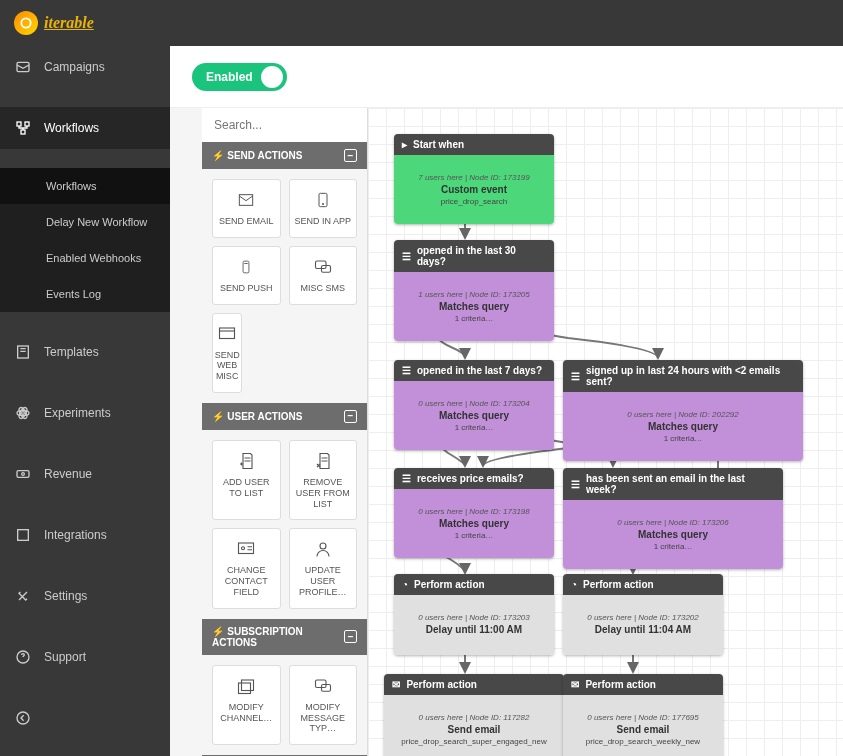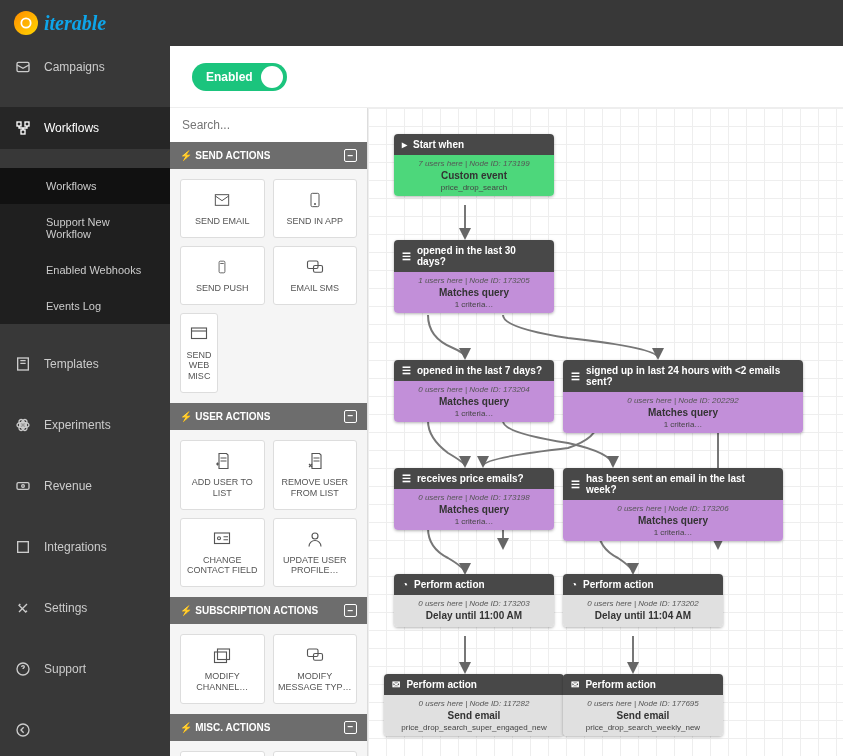--- a/index.html
+++ b/index.html
@@ -1,47 +1,47 @@
 <!DOCTYPE html>
 <html><head>
 <meta charset="utf-8">
 <style>
 * { box-sizing: border-box; margin: 0; padding: 0; font-family: Arial, sans-serif; }
 body { width: 843px; height: 756px; overflow: hidden; background: #f5f5f5; }
 .app { display: flex; flex-direction: column; height: 100%; }
 .topbar { height: 46px; background: #383838; display: flex; align-items: center; padding: 0 14px; }
 .logo { display: flex; align-items: center; gap: 6px; }
 .logo-icon { width: 24px; height: 24px; border-radius: 50%; background: linear-gradient(135deg, #ff8c00, #ffd700); display: flex; align-items: center; justify-content: center; }
-.logo-text { font-family: cursive; color: #0ea5e9; font-size: 20px; font-weight: bold; font-style: italic; }
+.logo-text { font-family: cursive; color: #eab308; font-size: 16px; font-weight: bold; font-style: italic; text-decoration: underline; }
 .main { display: flex; flex: 1; min-height: 0; }
 .sidebar { width: 170px; background: #383838; display: flex; flex-direction: column; color: #ccc; font-size: 12px; gap: 19px; }
 .sidebar-item { display: flex; align-items: center; gap: 12px; padding: 12px 14px; cursor: pointer; }
 .sidebar-item.active { background: #262626; color: #fff; }
 .sidebar-item .icon { width: 18px; height: 18px; display: flex; align-items: center; justify-content: center; flex-shrink: 0; }
 .subnav { background: #1f1f1f; }
 .subnav-item { padding: 12px 14px 12px 46px; cursor: pointer; font-size: 11px; }
 .subnav-item.active { background: #111; }
 .content { flex: 1; display: flex; flex-direction: column; background: #fff; min-width: 0; }
 .content-top { height: 62px; background: #fff; display: flex; align-items: center; padding: 0 22px; border-bottom: 1px solid #eee; }
 .toggle-wrap { display: flex; align-items: center; background: #1bc47d; border-radius: 18px; height: 28px; padding: 0 4px 0 14px; gap: 8px; }
 .toggle-label { color: #fff; font-size: 12px; font-weight: bold; }
 .toggle-knob { width: 22px; height: 22px; background: #fff; border-radius: 50%; }
 .content-body { flex: 1; display: flex; min-height: 0; }
-.palette { width: 198px; background: #f5f5f5; border-right: 1px solid #ddd; display: flex; flex-direction: column; overflow-y: auto; }
+.palette { width: 198px; background: #f5f5f5; border-right: 1px solid #ddd; display: flex; flex-direction: column; overflow-y: auto; padding-left: 32px; }
 .search { border: none; padding: 10px 12px; font-size: 12px; outline: none; }
 .palette-section-header { background: #6d6d6d; color: #fff; font-size: 10px; font-weight: bold; padding: 7px 10px; display: flex; align-items: center; justify-content: space-between; }
 .palette-grid { display: grid; grid-template-columns: 1fr 1fr; gap: 8px; padding: 10px; }
 .palette-tile { background: #fff; border: 1px solid #ddd; border-radius: 3px; padding: 10px 4px; display: flex; flex-direction: column; align-items: center; gap: 6px; cursor: grab; }
 .palette-tile .tile-icon { height: 20px; display: flex; align-items: center; justify-content: center; color: #555; }
 .palette-tile .tile-label { font-size: 9px; color: #555; text-align: center; line-height: 1.2; }
 .canvas { flex: 1; position: relative; background-image: linear-gradient(#eee 1px, transparent 1px), linear-gradient(90deg, #eee 1px, transparent 1px); background-size: 18px 18px; overflow: auto; }
 .workflow-svg { position: absolute; top: 0; left: 0; width: 100%; height: 100%; pointer-events: none; }
 .node { position: absolute; border-radius: 4px; overflow: hidden; box-shadow: 0 1px 3px rgba(0,0,0,0.3); font-size: 10px; }
 .node-header { background: #484848; color: #fff; padding: 5px 8px; display: flex; align-items: center; gap: 6px; font-weight: bold; font-family: monospace; font-size: 10px; }
-.node-body { padding: 4px 8px; text-align: center; color: #333; }
+.node-body { padding: 18px 8px; text-align: center; color: #333; }
 .node-meta { font-size: 8px; color: #555; font-style: italic; }
 .node-title { font-weight: bold; font-size: 10px; margin: 2px 0; }
 .node-sub { font-size: 8px; color: #444; }
 .node.green .node-body { background: #4dd77b; }
 .node.purple .node-body { background: #c28fd9; }
 .node.gray .node-body { background: #e0e0e0; }
 .collapse-icon { width: 13px; height: 13px; border: 1px solid #fff; border-radius: 2px; display: flex; align-items: center; justify-content: center; font-size: 10px; line-height: 1; }
 </style>
 </head>
 <body>
@@ -74,21 +74,21 @@
               <rect x="3" y="3" width="6" height="6"></rect>
               <rect x="15" y="3" width="6" height="6"></rect>
               <rect x="9" y="15" width="6" height="6"></rect>
               <path d="M6 9v3h12V9M12 12v3"></path>
             </svg>
           </span>
         <span>Workflows</span>
       </div>
       <div class="subnav">
         <div class="subnav-item active"><span>Workflows</span></div>
-        <div class="subnav-item"><span>Support New Workflow</span></div>
+        <div class="subnav-item"><span>Delay New Workflow</span></div>
         <div class="subnav-item"><span>Enabled Webhooks</span></div>
         <div class="subnav-item"><span>Events Log</span></div>
       </div>
       <div class="sidebar-item">
         <span class="icon">
             <svg width="16" height="16" viewBox="0 0 24 24" fill="none" stroke="currentColor" stroke-width="2">
               <rect x="4" y="3" width="16" height="18"></rect>
               <path d="M8 7h8M8 11h8"></path>
             </svg>
           </span>
@@ -192,21 +192,21 @@
                 </div>
                 <div class="tile-label">SEND PUSH</div>
               </div>
             <div class="palette-tile">
                 <div class="tile-icon">
                   <svg width="22" height="18" viewBox="0 0 24 24" fill="none" stroke="currentColor" stroke-width="1.5">
                     <rect x="2" y="4" width="14" height="10" rx="2"></rect>
                     <rect x="10" y="10" width="12" height="9" rx="2"></rect>
                   </svg>
                 </div>
-                <div class="tile-label">EMAIL SMS</div>
+                <div class="tile-label">MISC SMS</div>
               </div>
             <div class="palette-tile" style="grid-column:1;width:calc(50% - 4px)">
                 <div class="tile-icon">
                   <svg width="22" height="18" viewBox="0 0 24 24" fill="none" stroke="currentColor" stroke-width="1.5">
                     <rect x="2" y="4" width="20" height="14"></rect>
                     <path d="M2 8h20"></path>
                   </svg>
                 </div>
                 <div class="tile-label">SEND WEB MISC</div>
               </div>

